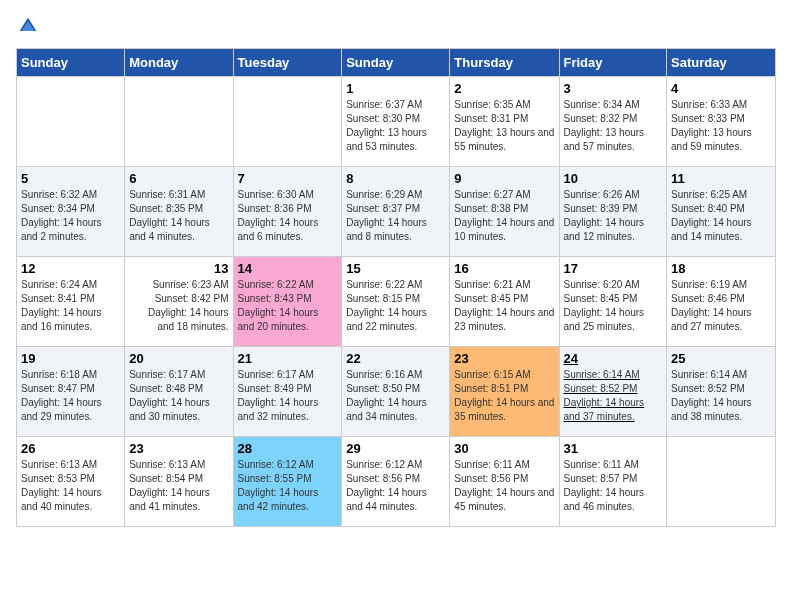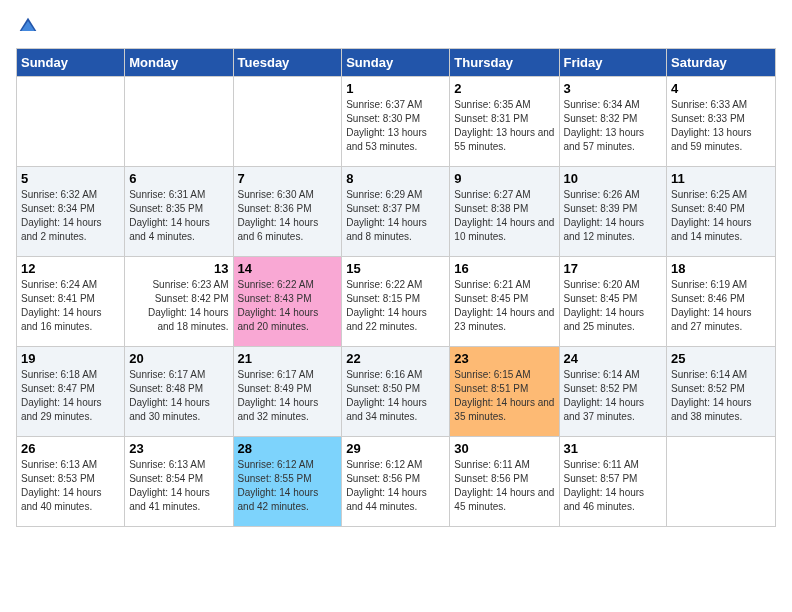--- a/index.html
+++ b/index.html
@@ -294,21 +294,21 @@
 Daylight: 14 hours
 and 34 minutes.</div>
         </td>
         <td style="background-color: #fdba74; margin-left: 20px;">
           <div class="day-number">23</div>
           <div class="day-info">Sunrise: 6:15 AM
 Sunset: 8:51 PM
 Daylight: 14 hours
 and 35 minutes.</div>
         </td>
-        <td style="background-color: rgb(240, 244, 248);">
+        <td style="background-color: rgb(240, 244, 248); text-decoration: underline;">
           <div class="day-number">24</div>
           <div class="day-info">Sunrise: 6:14 AM
 Sunset: 8:52 PM
 Daylight: 14 hours
 and 37 minutes.</div>
         </td>
         <td style="background-color: rgb(240, 244, 248);">
           <div class="day-number">25</div>
           <div class="day-info">Sunrise: 6:14 AM
 Sunset: 8:52 PM

